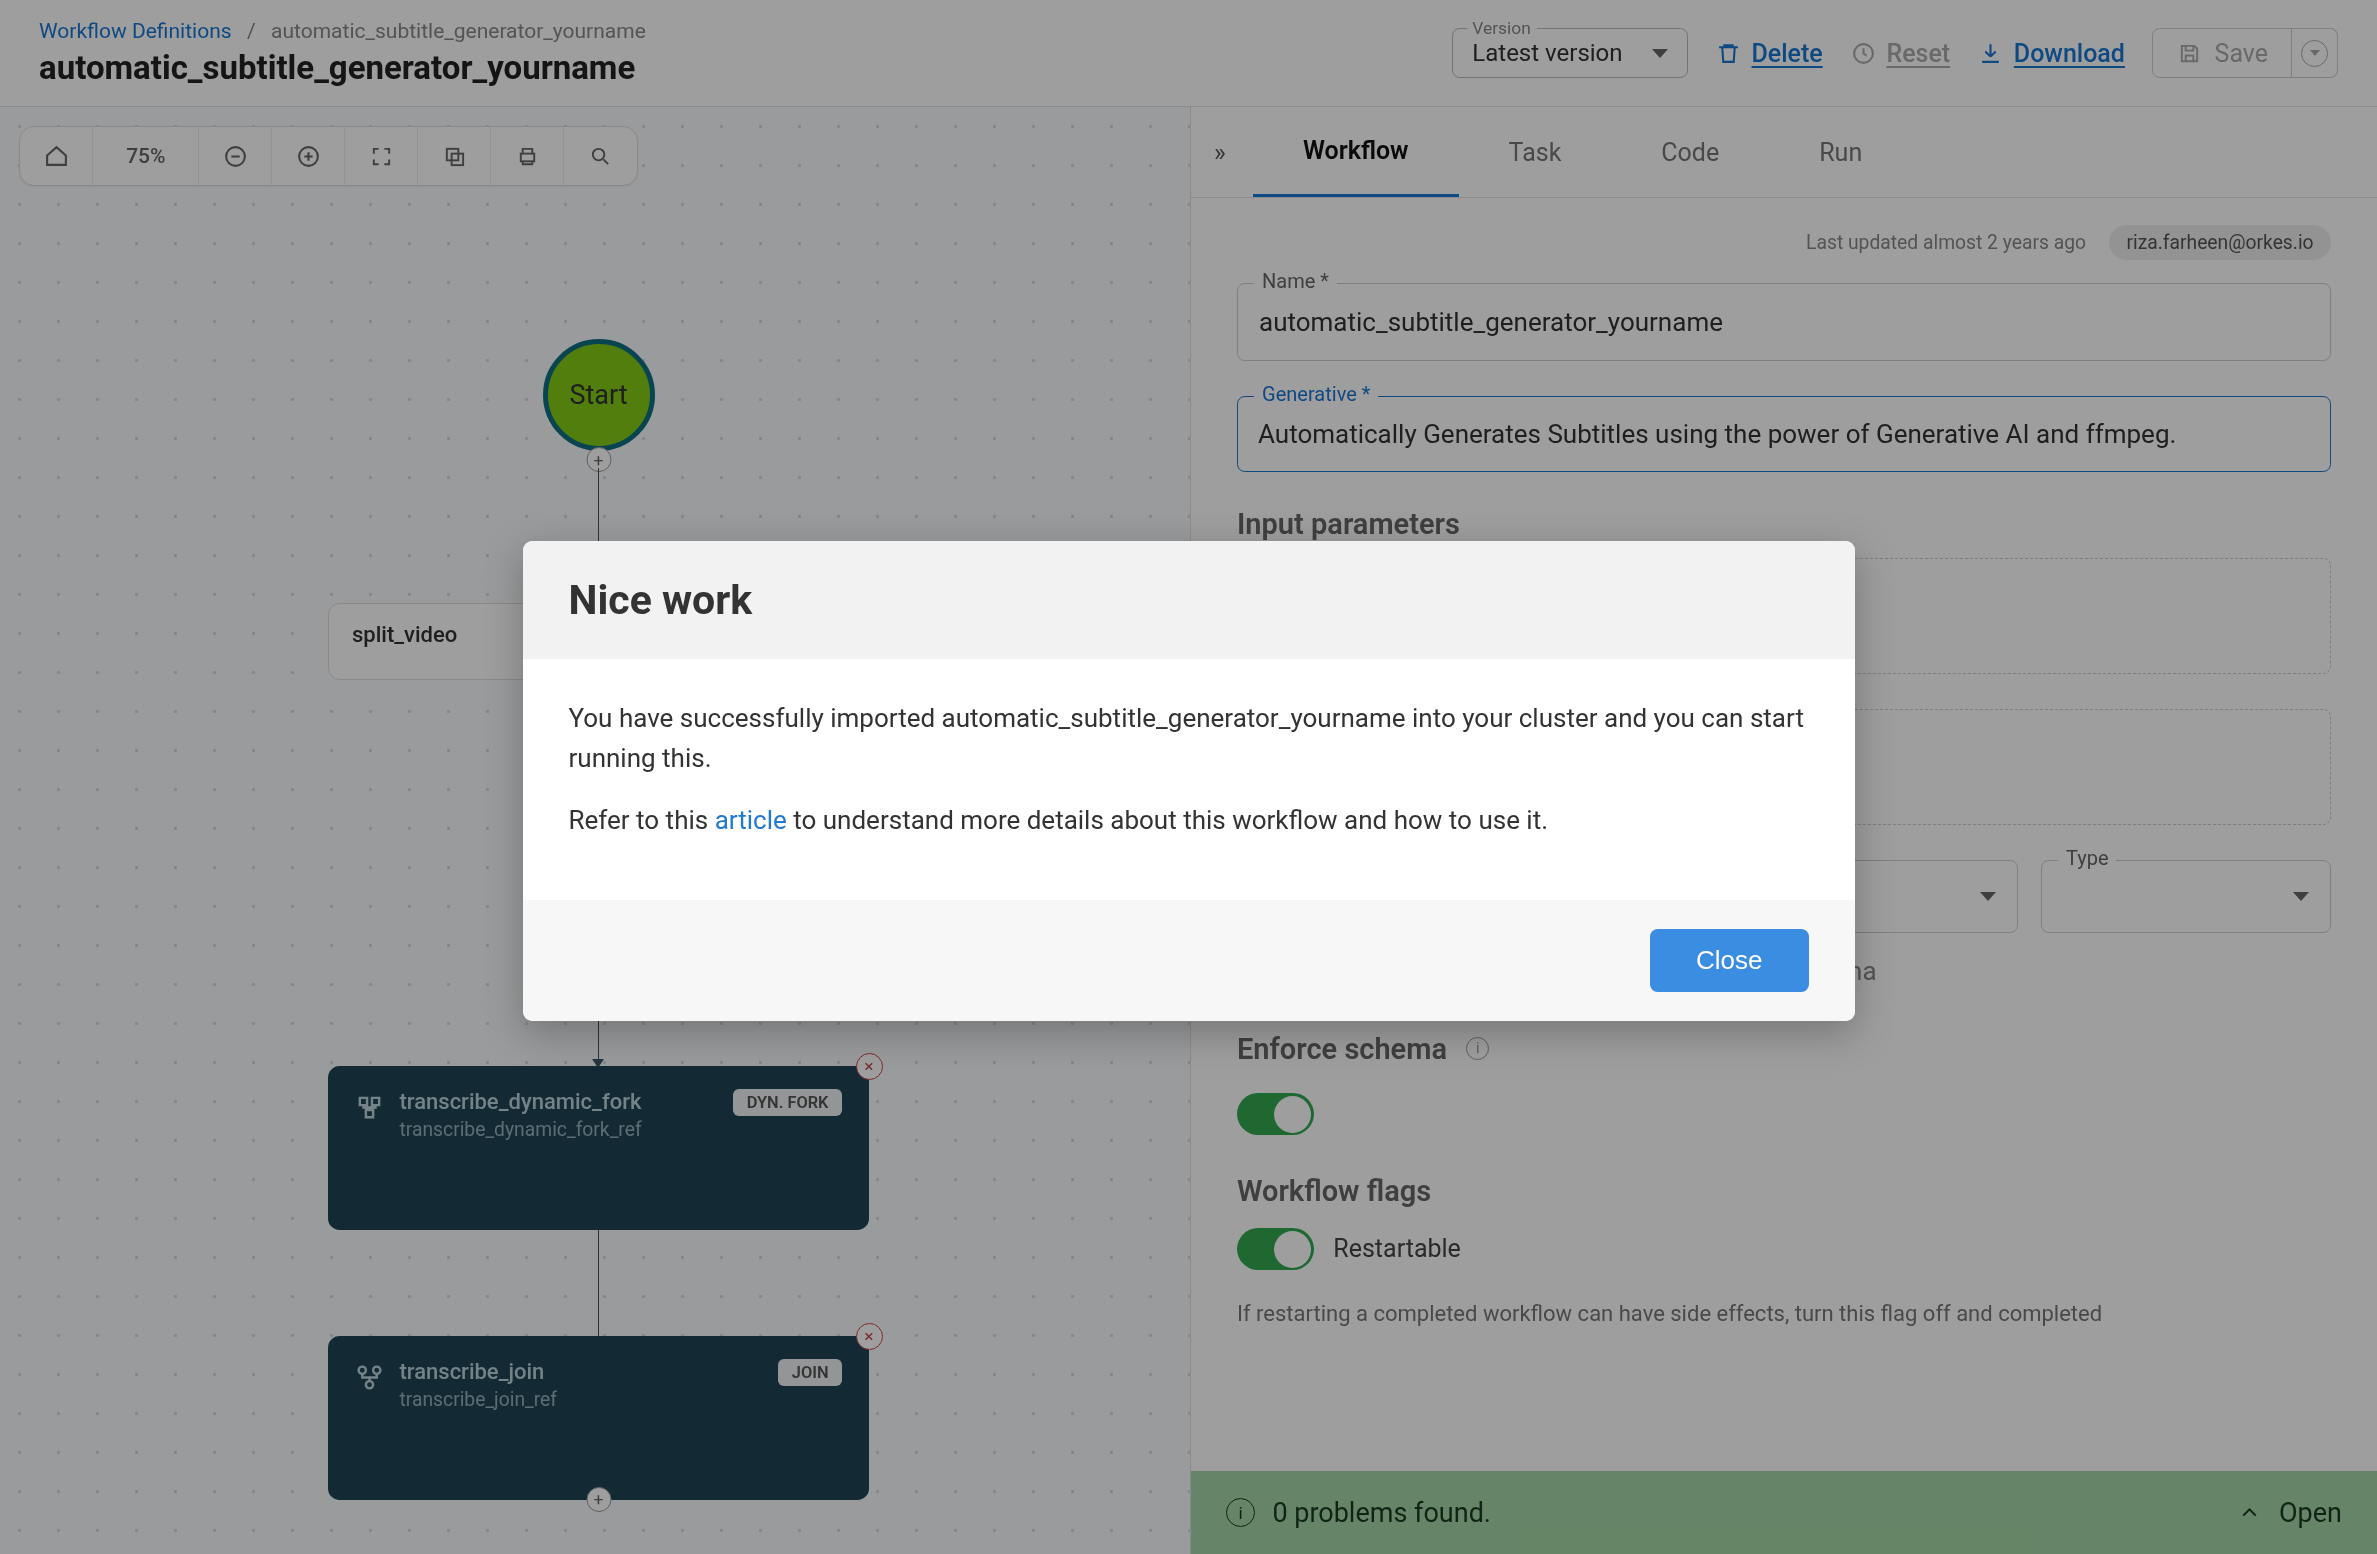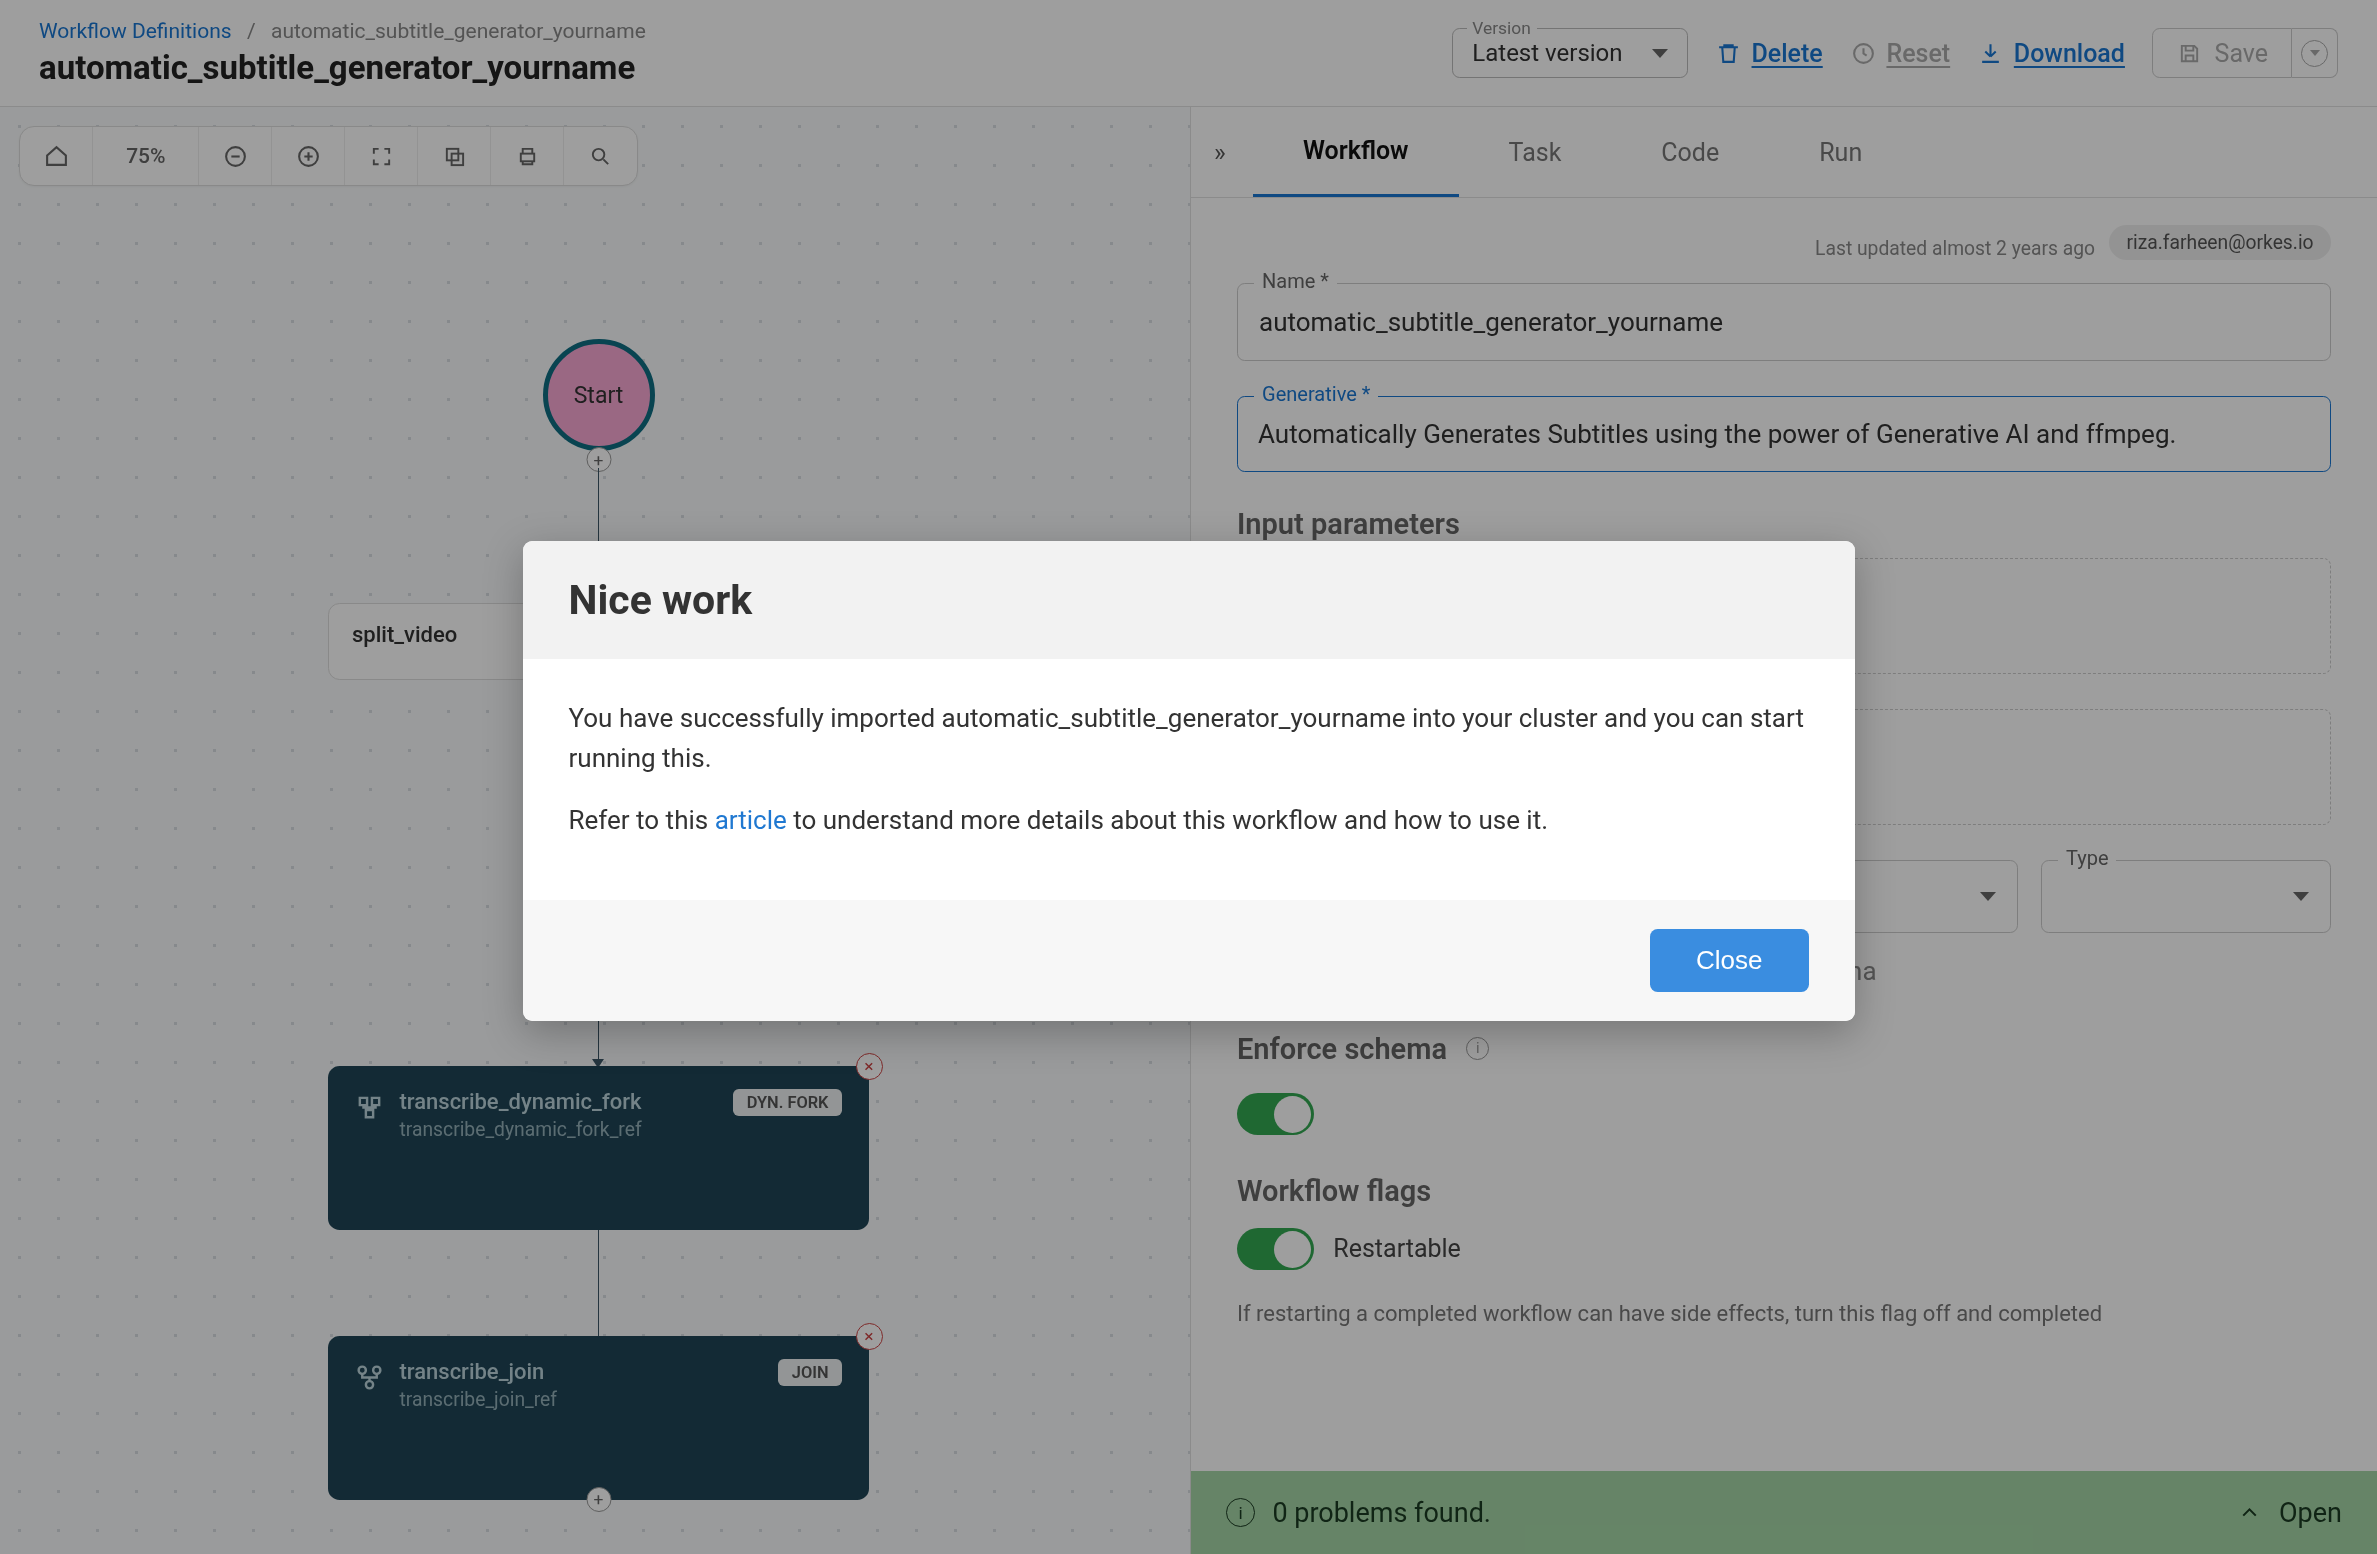--- a/index.html
+++ b/index.html
@@ -69,22 +69,22 @@
   .ct-btn.zoom-label { width: 106px; font-weight: 500; }
   .ct-btn:last-child { border-right: none; }
   .dot-grid {
     position: absolute; inset: 0;
     background-image: radial-gradient(#d8dde2 1.9px, transparent 1.9px);
     background-size: 39px 39px;
   }
   .flow { position: absolute; top: 232px; left: 328px; width: 541px; }
   .start-node {
     width: 112px; height: 112px; border: 5.8px solid #0f6e84; border-radius: 50%;
-    display: flex; align-items: center; justify-content: center; font-size: 23px; color: #333;
-    background: #f9a8d4; margin: 0 auto; position: relative;
+    display: flex; align-items: center; justify-content: center; font-size: 27px; color: #333;
+    background: #84cc16; margin: 0 auto; position: relative;
   }
   .plus-dot {
     width: 25px; height: 25px; border: 1.9px solid #999; border-radius: 50%;
     display: flex; align-items: center; justify-content: center;
     background: #fff; font-size: 17.4px; color: #666; position: absolute; left: 50%; transform: translateX(-50%);
   }
   .vline {
     width: 1.9px; background: #3d5666; margin: 0 auto; position: relative;
   }
   .vline.arrow::after {
@@ -113,21 +113,21 @@
   .task-node.simple .task-type { background: #eee; }
   .right-pane { flex: 1; display: flex; flex-direction: column; border-left: 1px solid #e0e0e0; }
   .tabs { display: flex; align-items: center; border-bottom: 1px solid #e0e0e0; padding: 0 23px; height: 91px; }
   .collapse-ico { width: 39px; font-size: 25px; color: #555; cursor: pointer; }
   .tab {
     padding: 0 50px; height: 100%; display: flex; align-items: center;
     font-size: 25px; color: #777; cursor: pointer;
   }
   .tab.active { color: #111; font-weight: 600; border-bottom: 3.9px solid #1976d2; }
   .panel-body { flex: 1; overflow-y: auto; padding: 27px 46px 39px 46px; }
-  .meta-row { display: flex; justify-content: flex-end; align-items: flex-end; gap: 14px; font-size: 19.3px; color: #888; margin-bottom: 23px; }
+  .meta-row { display: flex; justify-content: flex-end; align-items: center; gap: 23px; font-size: 19.3px; color: #888; margin-bottom: 23px; }
   .user-chip { background: #eee; border-radius: 19.3px; padding: 5.8px 17.4px; color: #555; }
   .field { position: relative; margin-bottom: 35px; }
   .field .label {
     position: absolute; top: -13.5px; left: 17.4px; background: #fff; padding: 0 7.7px;
     font-size: 20px; color: #666;
   }
   .field .label.req::after { content: " *"; }
   .field.focused .label { color: #1976d2; }
   .field input, .field textarea, .field .select {
     width: 100%; border: 1px solid #ccc; border-radius: 7.7px; padding: 23px 21px;

